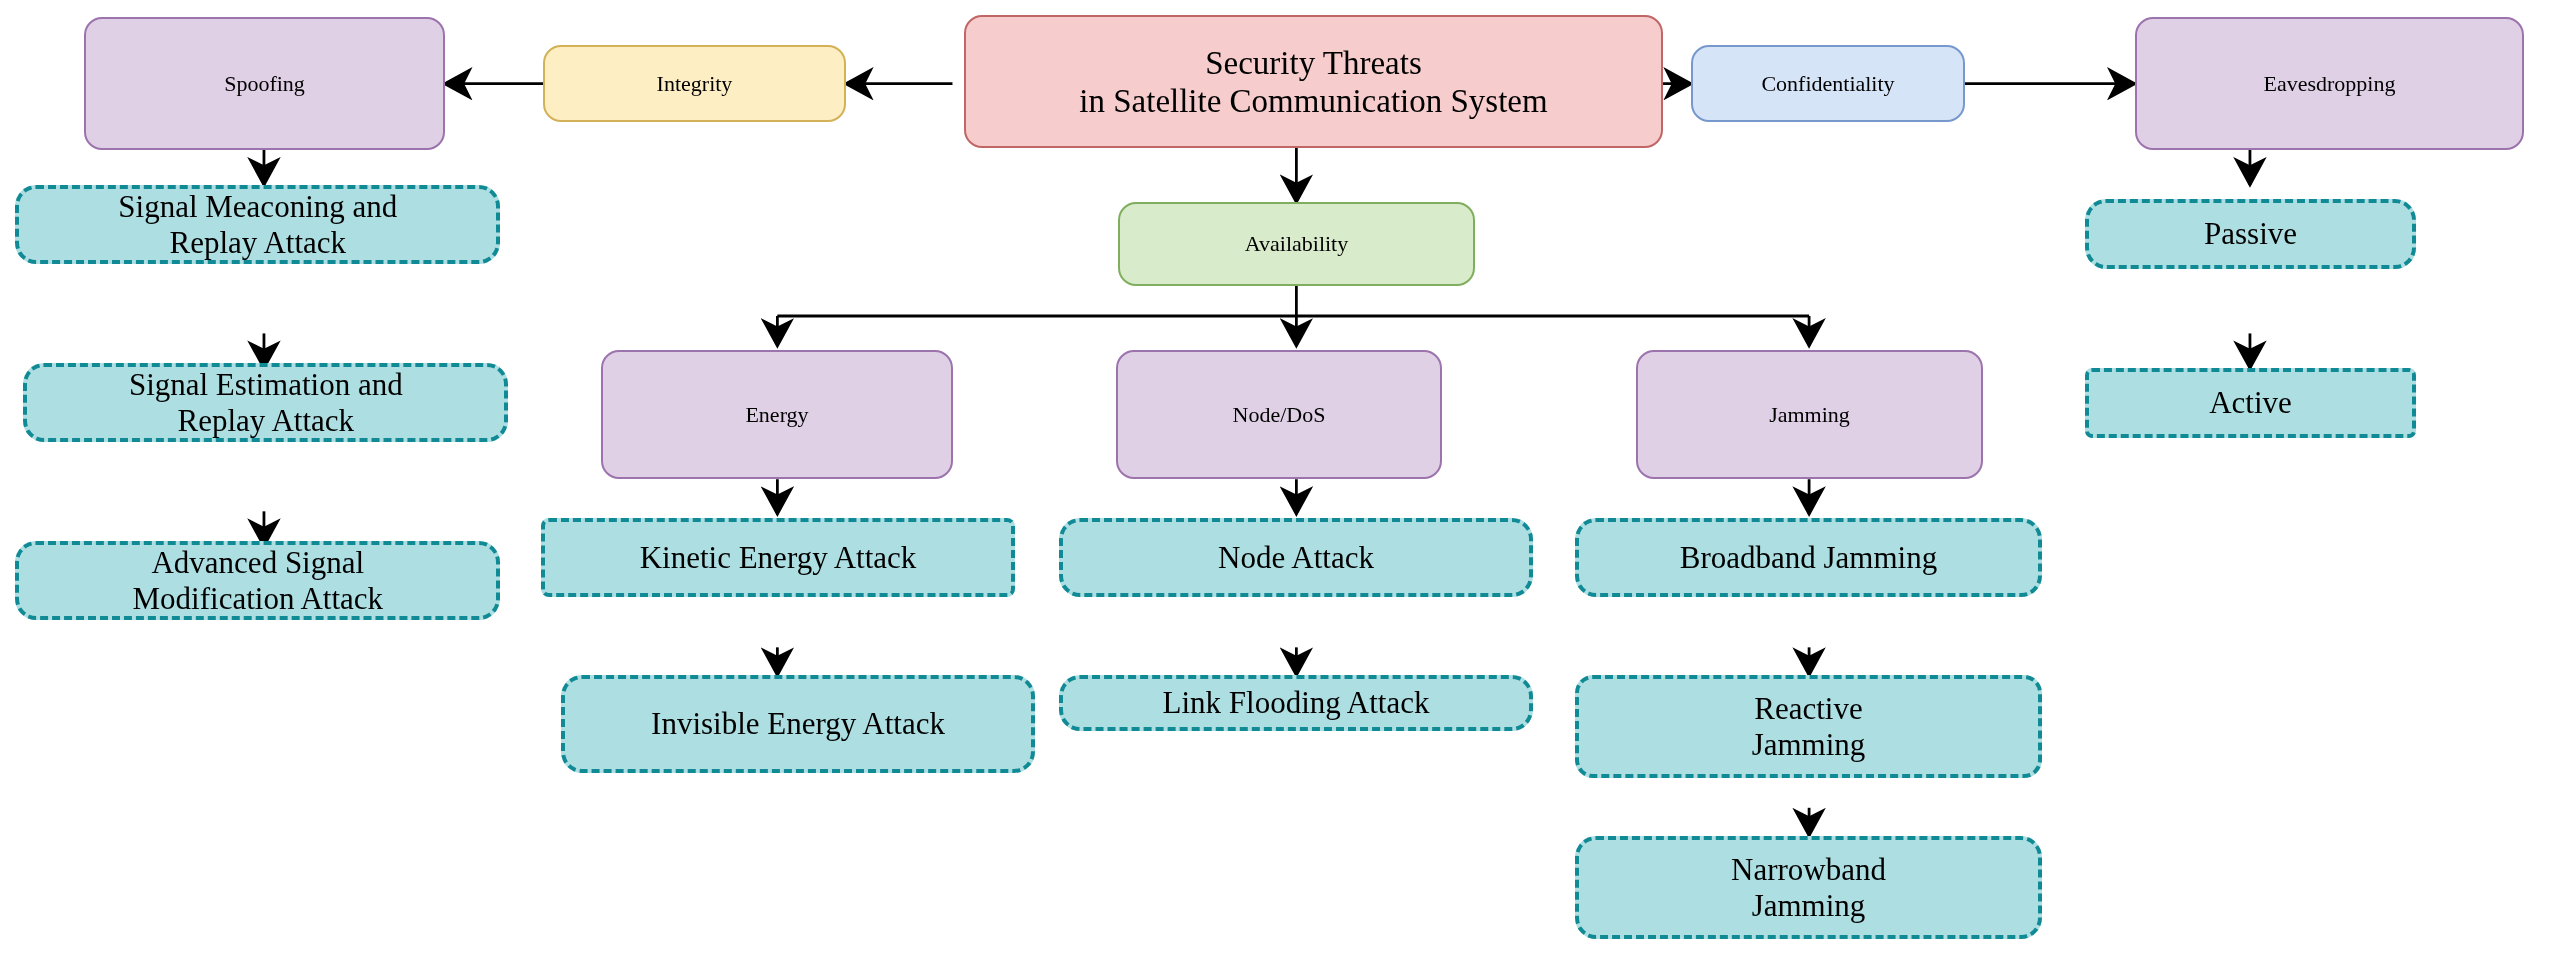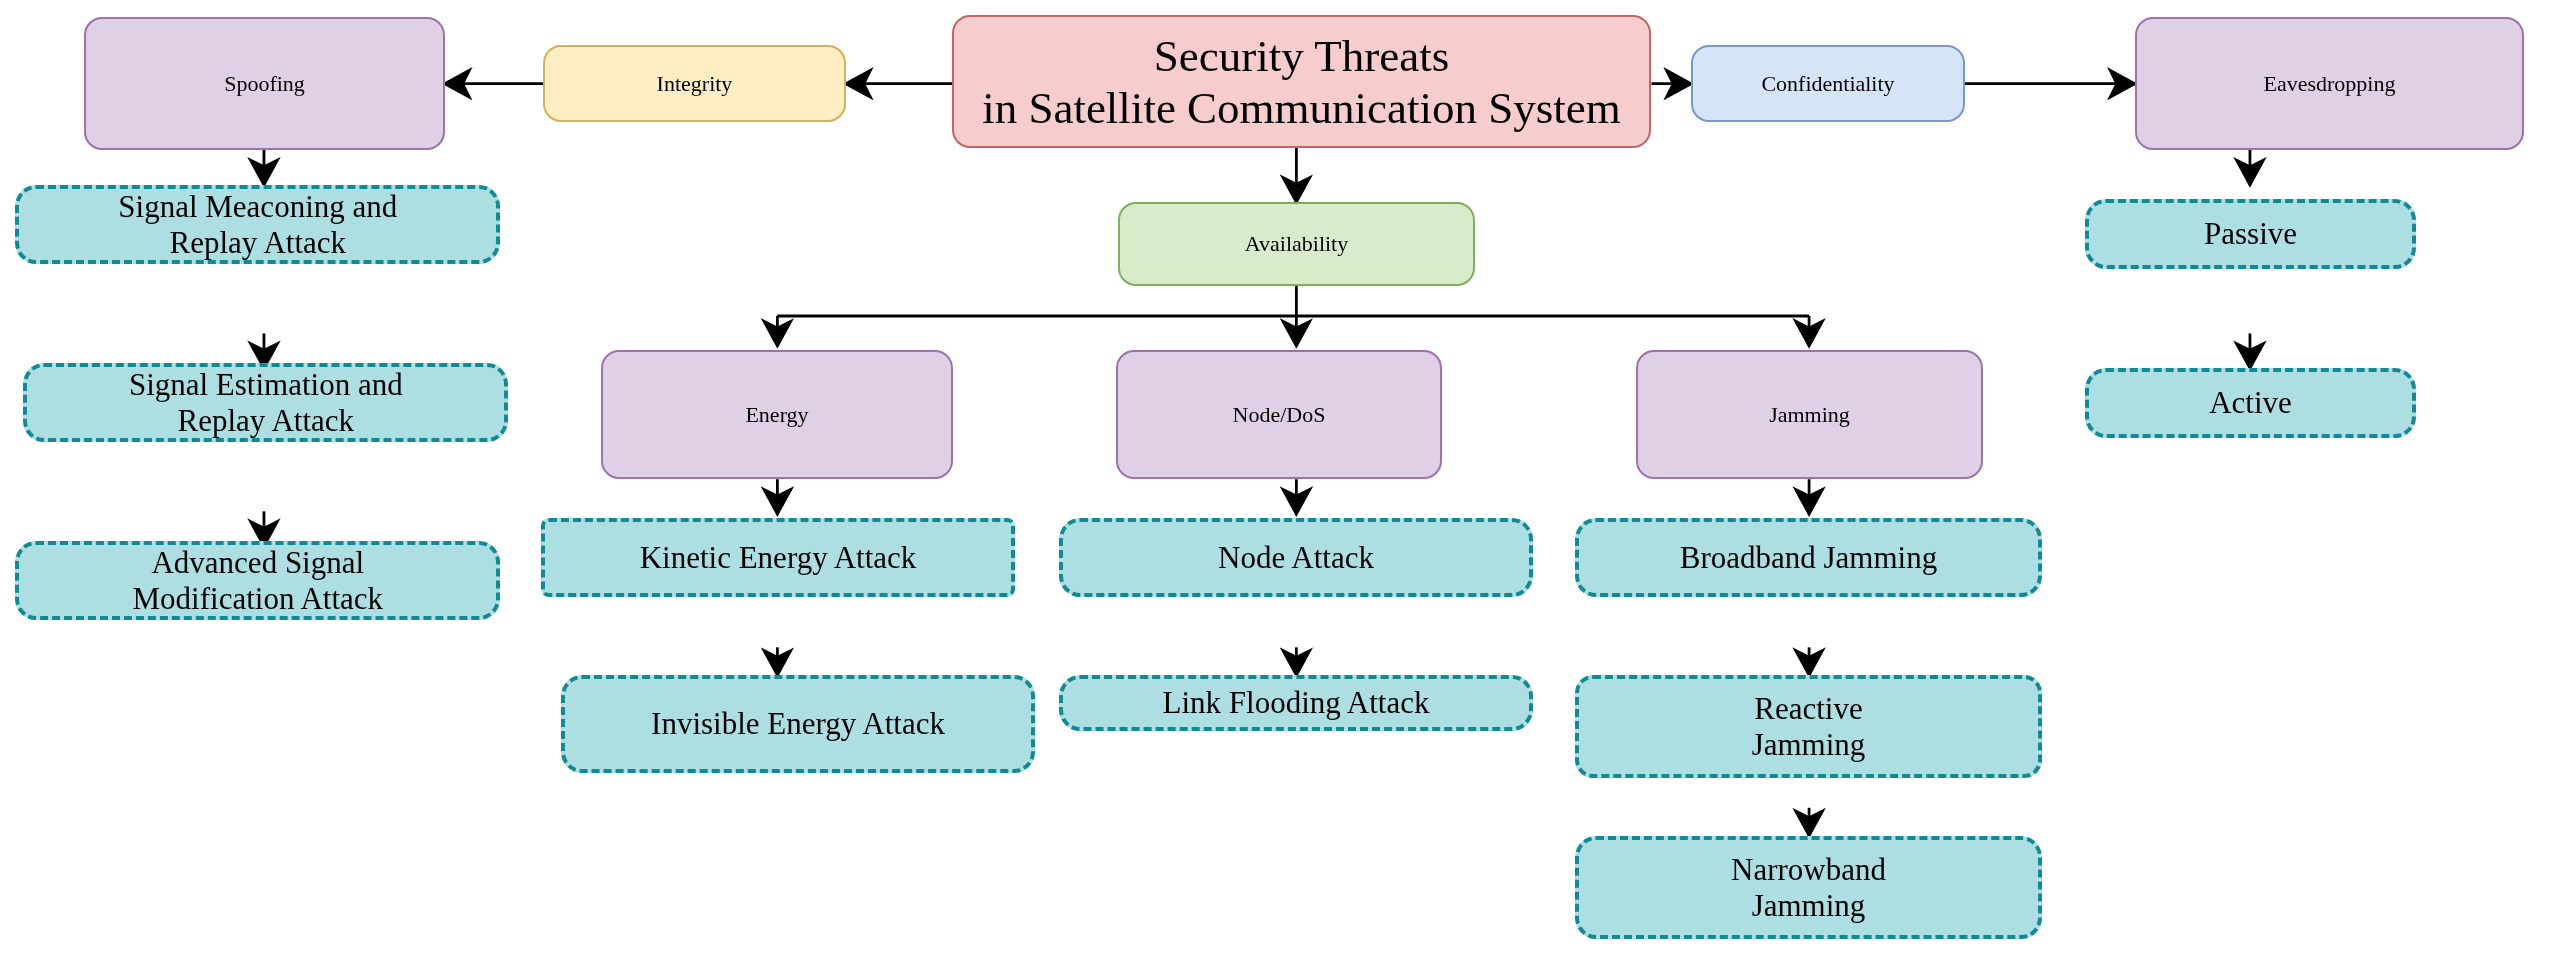--- a/index.html
+++ b/index.html
@@ -60,21 +60,21 @@
     border-color: #D3B157;
   }
   .blue {
     background: #D6E4F7;
     border-color: #7698CC;
   }
   .green {
     background: #D8EBCB;
     border-color: #7FAF5E;
   }
-  .fs-root { font-size: 45px; }
+  .fs-root { font-size: 33px; margin-left: 12px; }
   .fs-lvl1 { font-size: 22px; }
   .fs-leaf { font-size: 31px; }
 </style>
 </head>
 <body>
 
 <div id="canvas">
 
   <svg id="edges" viewBox="0 0 3692 1402" xmlns="http://www.w3.org/2000/svg">
     <defs>
@@ -140,21 +140,21 @@
 Replay Attack</div>
 
   <div class="node dashed fs-leaf" style="left:15.3px; top:363px; width:485px; height:79px;margin-left:8px;">Signal Estimation and
 Replay Attack</div>
 
   <div class="node dashed fs-leaf" style="left:15.3px; top:541px; width:485px; height:79px;">Advanced Signal
 Modification Attack</div>
 
   <div class="node dashed fs-leaf" style="left:2085px; top:199px; width:331px; height:70px;">Passive</div>
 
-  <div class="node dashed fs-leaf" style="left:2085px; top:368px; width:331px; height:70px;">Active</div>
+  <div class="node dashed fs-leaf" style="left:2085px; top:368px; width:331px; height:70px;border-radius:7px;">Active</div>
 
   <div class="node dashed fs-leaf" style="left:541px; top:518px; width:474px; height:79px;border-radius:8px;">Kinetic Energy Attack</div>
 
   <div class="node dashed fs-leaf" style="left:541px; top:675px; width:474px; height:98px;margin-left:20px;">Invisible Energy Attack</div>
 
   <div class="node dashed fs-leaf" style="left:1059px; top:518px; width:474px; height:79px;">Node Attack</div>
 
   <div class="node dashed fs-leaf" style="left:1059px; top:675px; width:474px; height:56px;">Link Flooding Attack</div>
 
   <div class="node dashed fs-leaf" style="left:1575px; top:518px; width:467px; height:79px;">Broadband Jamming</div>

